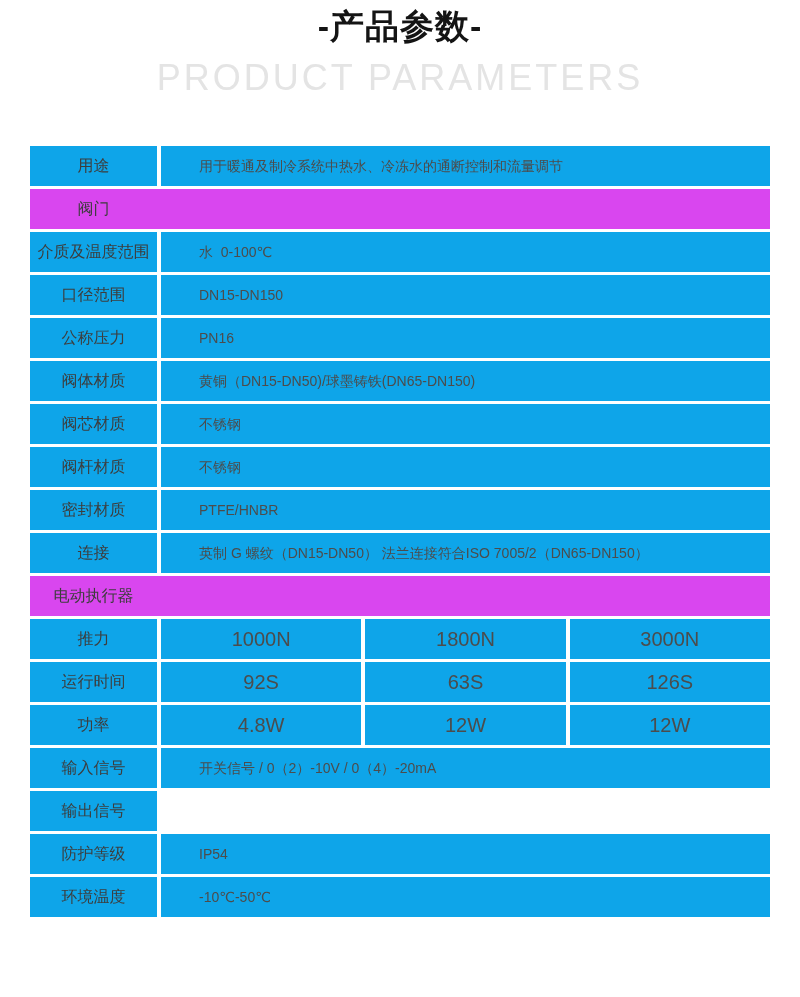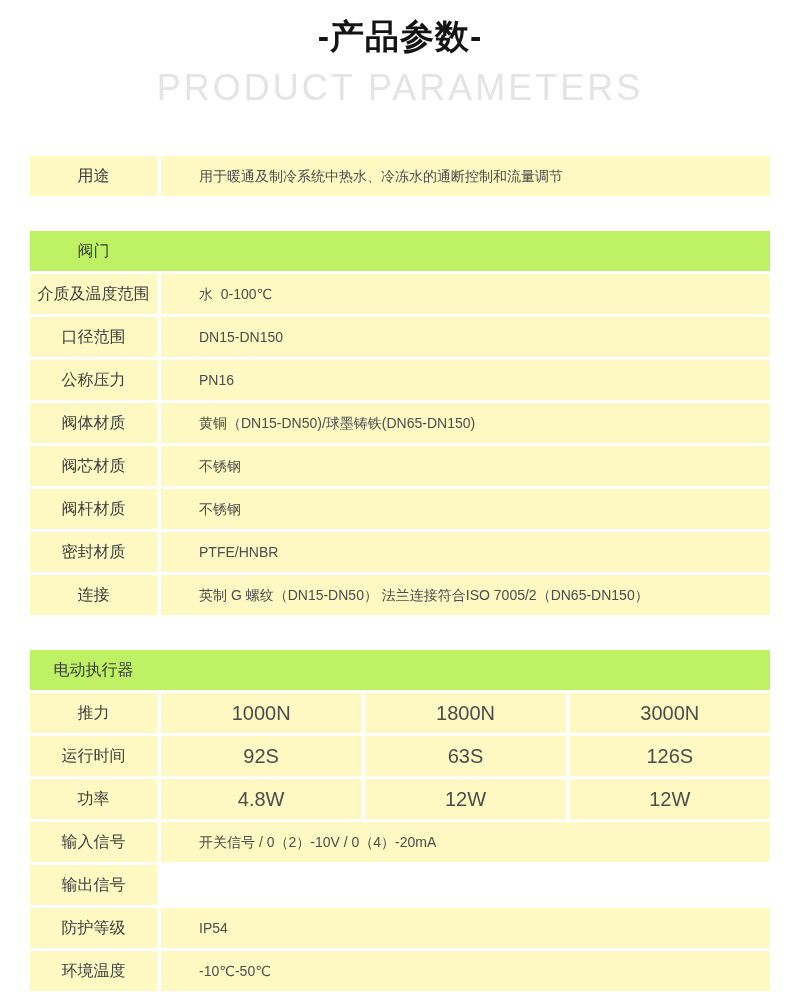--- a/index.html
+++ b/index.html
@@ -9,21 +9,21 @@
     font-family: "Liberation Sans", "DejaVu Sans", sans-serif;
   }
   .page {
     position: relative;
     width: 800px;
     height: 997px;
     background: #ffffff;
     overflow: hidden;
   }
   .header {
-    padding-top: 17px;
+    padding-top: 7px;
     text-align: center;
   }
   .title {
     font-size: 34px;
     line-height: 38px;
     font-weight: bold;
     color: #141414;
     letter-spacing: 1px;
   }
   .subtitle {
@@ -38,21 +38,21 @@
   .spec-table {
     margin: 45px 30px 0 30px;
     width: 740px;
   }
   .row {
     display: flex;
     gap: 4px;
     margin-bottom: 3px;
   }
   .cell {
-    background: #fef9c3;
+    background: #0ea5e9;
     height: 40px;
     line-height: 40px;
     box-sizing: border-box;
   }
   .label-cell {
     flex: 0 0 127px;
     width: 127px;
     text-align: center;
     font-size: 16px;
     color: #3d3d3d;
@@ -70,22 +70,21 @@
   .center-cell {
     flex: 1;
     text-align: center;
     font-size: 20px;
     color: #4c4c4c;
     white-space: nowrap;
     overflow: hidden;
   }
   .section-cell {
     flex: 1;
-    background: #bef264;
-    margin-top: 32px;
+    background: #d946ef;
   }
   .section-label {
     display: inline-block;
     width: 127px;
     text-align: center;
     font-size: 16px;
     color: #3d3d3d;
     white-space: nowrap;
   }
 </style>

